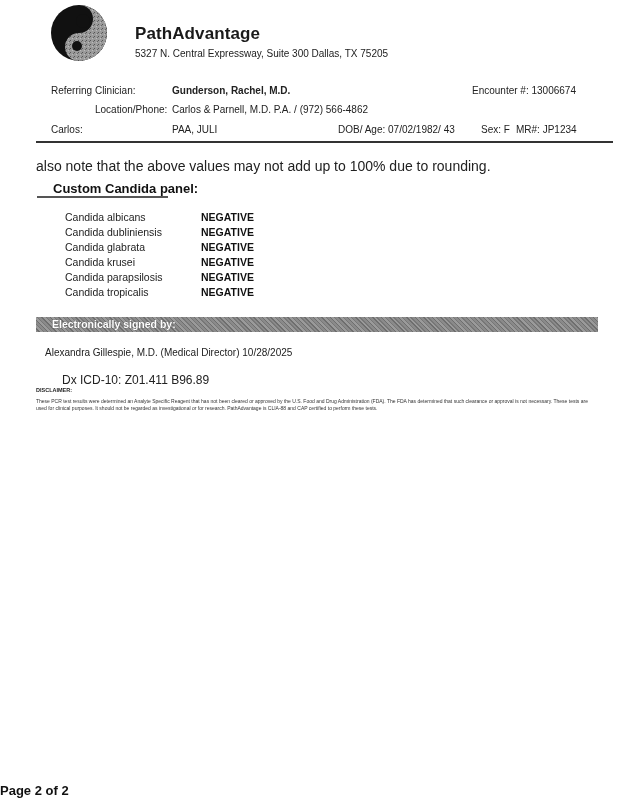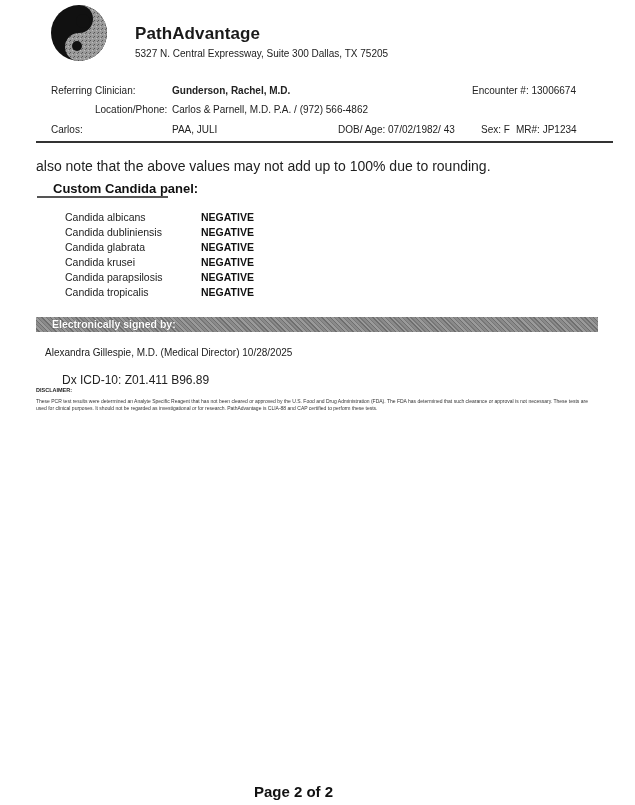--- a/index.html
+++ b/index.html
@@ -19,21 +19,21 @@
   .result-row .name { position:absolute; left:0; }
   .result-row .val { position:absolute; left:136px; font-weight:bold; color:#111; }
   .sig-bar { left:36px; top:317px; width:562px; height:15px;
              background:repeating-linear-gradient(45deg,#8a8a8a 0 2px,#6e6e6e 2px 3px,#9a9a9a 3px 5px,#777 5px 6px);
              color:#fff; font-size:10.5px; font-weight:bold; }
   .sig-bar span { position:absolute; left:16px; top:1px; text-shadow:0 0 1px #444; }
   .signer { left:45px; top:347px; font-size:10px; color:#222; }
   .dx { left:36px; top:373px; font-size:12px; color:#222;padding-left:26px; }
   .disc-h { left:36px; top:387px; font-size:5.5px; font-weight:bold; color:#222; }
   .disc { left:36px; top:398px; width:560px; font-size:5px; line-height:6.5px; color:#333; }
-  .page { left:0; width:587px; top:783px; text-align:center; font-size:15px; font-weight:bold; color:#111; }
+  .page { left:0; width:587px; top:783px; text-align:left; font-size:13px; font-weight:bold; color:#111; }
 </style>
 </head>
 <body>
 
 <div class="abs logo">
   <svg width="58" height="58" viewBox="0 0 58 58">
     <defs>
       <pattern id="speck" width="4" height="4" patternUnits="userSpaceOnUse">
         <rect width="4" height="4" fill="#9a9a9a"></rect>
         <rect x="0" y="0" width="1" height="1" fill="#555"></rect>

